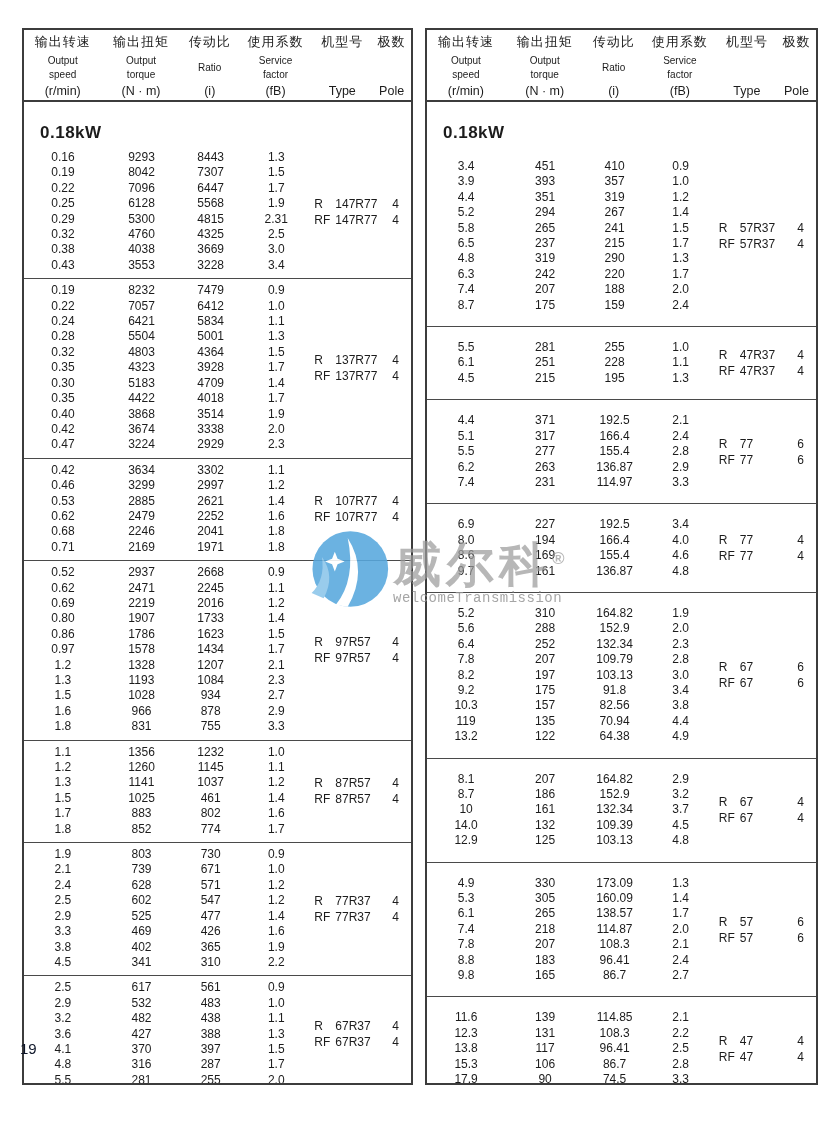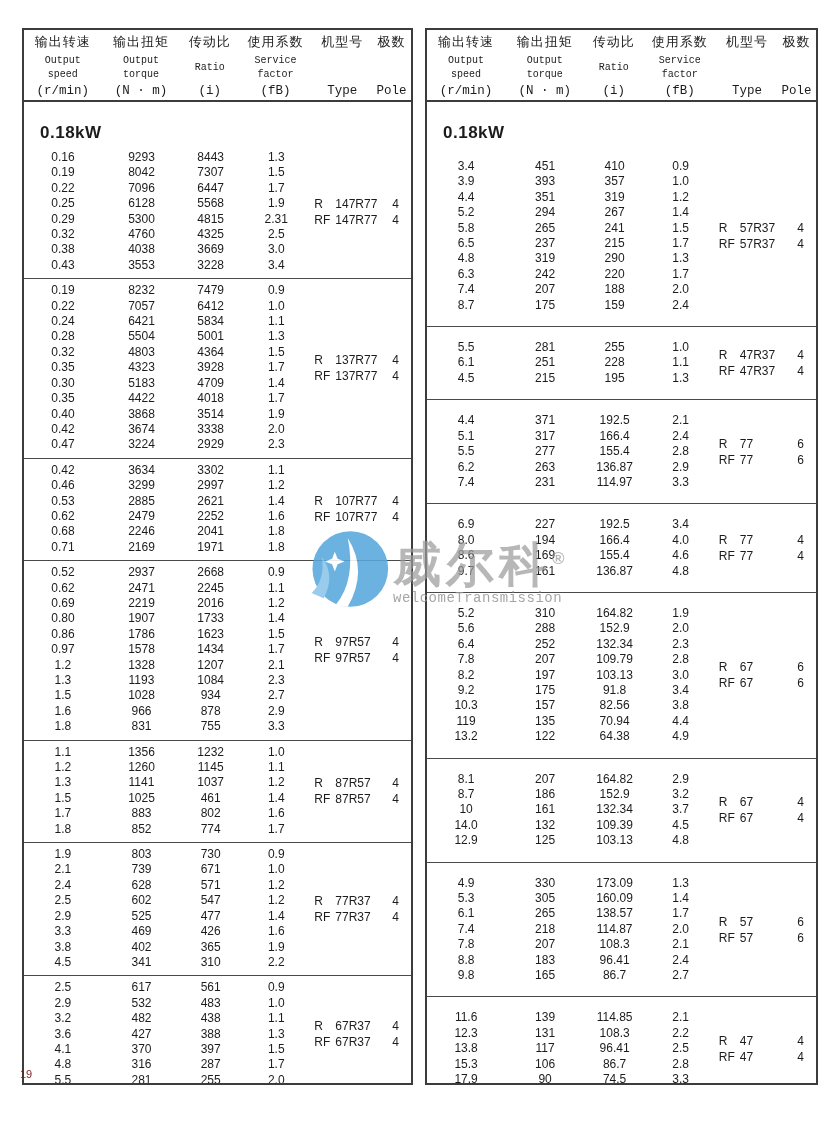--- a/index.html
+++ b/index.html
@@ -12,21 +12,20 @@
     position:absolute;top:28px;height:1057px;background:#fff;
     border:2px solid #3c3c3c;box-sizing:border-box;overflow:hidden;
   }
   .spec-table.left{left:22px;width:391px;}
   .spec-table.right{left:425px;width:393px;}
 
   .thead{
     display:grid;grid-template-columns:20% 20.5% 15% 19% 15.5% 10%;
     height:72px;border-bottom:2px solid #3c3c3c;box-sizing:border-box;
     padding:3px 0 2px 0;
-    font-family:Liberation Mono, monospace;
   }
   .th{display:flex;flex-direction:column;align-items:center;justify-content:space-between;text-align:center;}
   .th .cn{font-size:13px;letter-spacing:1px;white-space:nowrap;}
   .th .en{font-size:10px;line-height:13.5px;}
   .th .unit{font-size:12.5px;}
   .th .spacer{flex:1;}
 
   .power-label{
     font-size:17px;font-weight:bold;padding:21px 0 3px 16px;letter-spacing:0.5px;
   }
@@ -53,21 +52,21 @@
   .wm-textblock{margin-left:4px;margin-top:8px;}
   .wm-cn{
     font-size:48px;font-weight:bold;color:#9c9c9c;opacity:0.72;letter-spacing:5px;
     line-height:50px;white-space:nowrap;
   }
   .wm-reg{font-size:17px;vertical-align:super;letter-spacing:0;}
   .wm-en{
     font-family:Liberation Mono, monospace;
     font-size:14px;color:#969696;opacity:0.85;margin-top:0px;letter-spacing:0.5px;
   }
-  .page-number{position:absolute;left:20px;top:1068px;font-size:11px;color:#7f1d1d;}
+  .page-number{position:absolute;left:20px;top:1040px;font-size:15px;color:#0f172a;}
 </style>
 </head>
 <body>
 
 <div class="spec-table left">
   <div class="thead">
     <div class="th">
       <span class="cn">输出转速</span>
       <span class="en"><span>Output</span><br><span>speed</span></span>
       <span class="unit">(r/min)</span>

